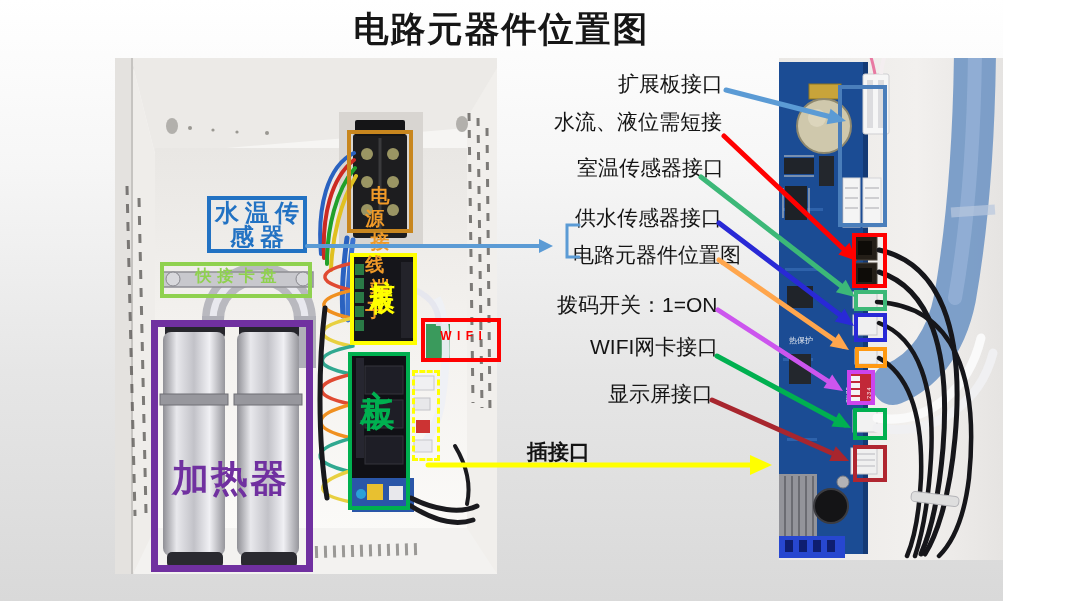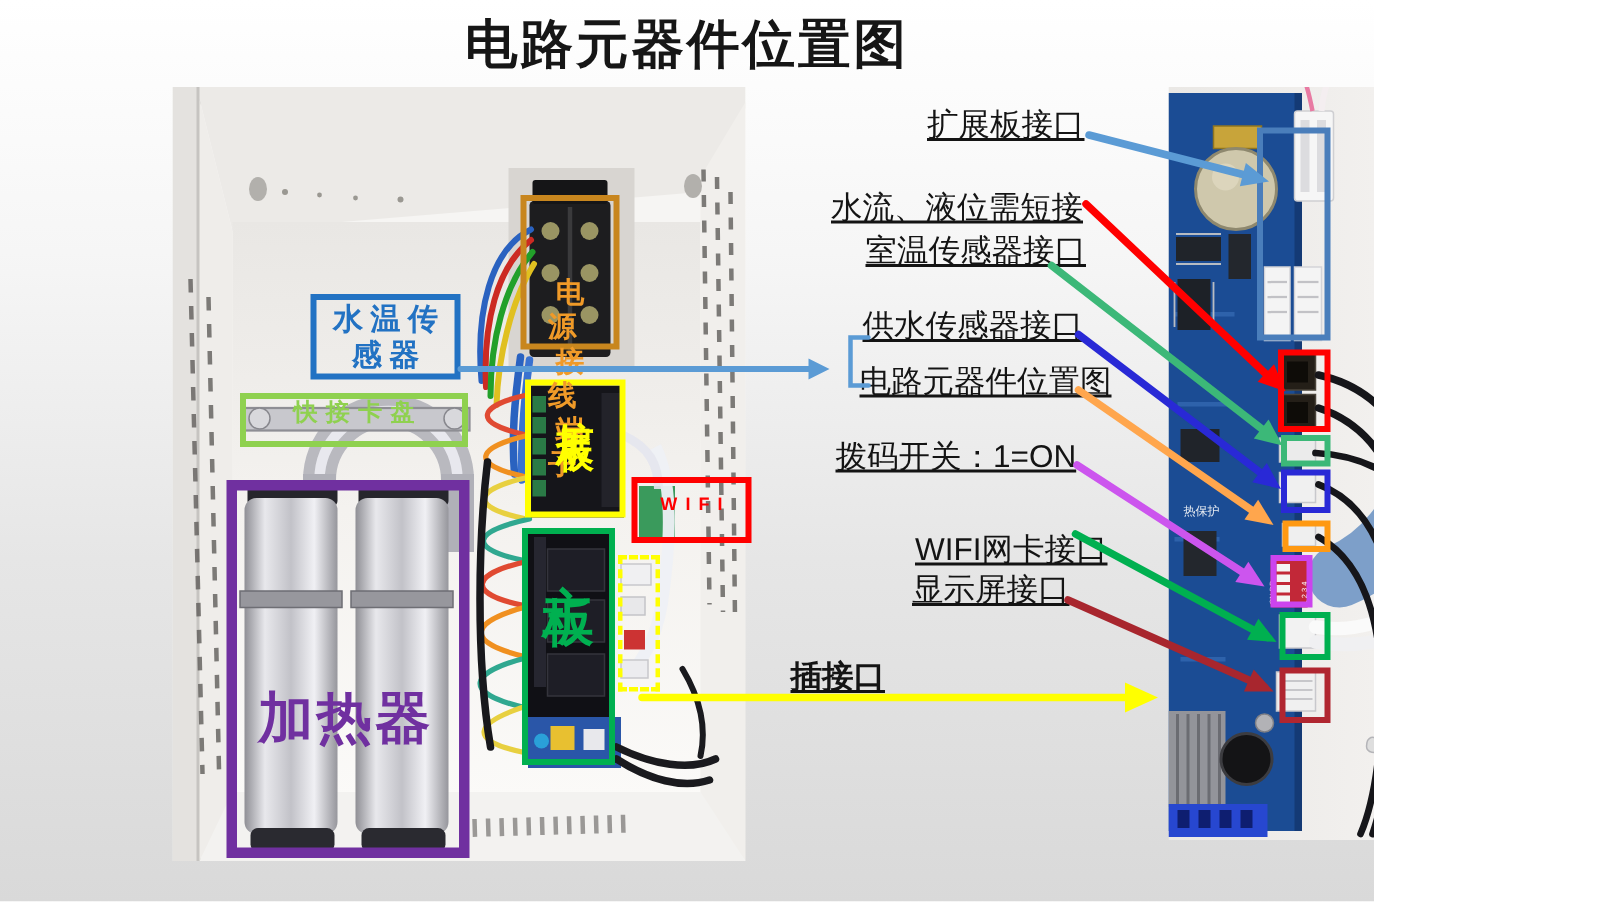--- a/index.html
+++ b/index.html
@@ -1,31 +1,31 @@
 <!DOCTYPE html>
 <html><head>
 <meta charset="utf-8">
 <style>
   html,body{margin:0;padding:0;}
   .stage{
-    position:relative;width:916px;height:601px;overflow:hidden;
+    position:relative;width:1003px;height:601px;overflow:hidden;
     background:linear-gradient(180deg,#ffffff 0%,#f6f6f6 28%,#e6e6e6 62%,#d9d9d9 100%);
     font-family:"Liberation Sans","DejaVu Sans",sans-serif;
   }
   .title{
     position:absolute;left:0;right:0;top:6px;text-align:center;
     font-size:35px;font-weight:700;color:#161616;letter-spacing:2px;
   }
   .photo{position:absolute;}
   .abox{position:absolute;border-style:solid;box-sizing:border-box;background:transparent;}
   .boxlabel{position:absolute;font-weight:700;line-height:1.15;}
   .boxlabel.center{text-align:center;}
   .vertical{writing-mode:vertical-rl;text-orientation:upright;}
   .callout-label{
-    position:absolute;font-size:21px;color:#141414;white-space:nowrap;line-height:1.0;text-decoration:underline;
+    position:absolute;font-size:21px;color:#141414;white-space:nowrap;line-height:1.0;
   }
   .callout-label.bold{font-weight:700;}
   .overlay{position:absolute;left:0;top:0;pointer-events:none;}
 </style>
 </head>
 <body>
 
 <div class="stage">
 
   <div class="title">电路元器件位置图</div>
@@ -317,37 +317,37 @@
   <div class="abox" style="left: 855px; top: 347px; width: 32px; height: 21px; border-width: 4px; border-color: rgb(255, 153, 18);"></div>
   <div class="abox" style="left: 847px; top: 370px; width: 28px; height: 35px; border-width: 4px; border-color: rgb(204, 68, 238);"></div>
   <div class="abox" style="left: 853px; top: 408px; width: 34px; height: 32px; border-width: 4px; border-color: rgb(0, 176, 80);"></div>
   <div class="abox" style="left: 853px; top: 445px; width: 34px; height: 37px; border-width: 4px; border-color: rgb(176, 38, 48);"></div>
 
   <div class="boxlabel center" style="left: 351px; top: 158px; width: 58px; font-size: 19px; line-height: 23px; letter-spacing: 0.55em; text-indent: 0.55em; color: rgb(240, 154, 40); margin-top: 26px;">
     <div>电源</div>
     <div>接线</div>
     <div>端子</div>
   </div>
-  <div class="boxlabel center" style="left: 207px; top: 201px; width: 100px; font-size: 20px; line-height: 24px; letter-spacing: 0.25em; text-indent: 0.25em; color: rgb(34, 114, 195);">
+  <div class="boxlabel center" style="left: 207px; top: 201px; width: 100px; font-size: 24px; line-height: 24px; letter-spacing: 0.25em; text-indent: 0.25em; color: rgb(34, 114, 195);">
     <div>水温传</div>
     <div>感器</div>
   </div>
   <div class="boxlabel center" style="left: 160px; top: 267px; width: 152px; font-size: 16px; letter-spacing: 0.35em; text-indent: 0.35em; color: rgb(143, 209, 79);">快接卡盘</div>
   <div class="boxlabel vertical" style="left: 368px; top: 260px; height: 82px; font-size: 25px; letter-spacing: 5px; color: rgb(255, 255, 0);">扩展板</div>
   <div class="boxlabel vertical" style="left: 358px; top: 362px; height: 90px; font-size: 34px; letter-spacing: 8px; color: rgb(0, 176, 80);">主板</div>
   <div class="boxlabel center" style="left: 421px; top: 330px; width: 80px; font-size: 12px; letter-spacing: 0.45em; text-indent: 0.45em; color: rgb(255, 0, 0);">WIFI</div>
   <div class="boxlabel" style="left: 172px; top: 458px; font-size: 37px; letter-spacing: 2px; color: rgb(112, 48, 160);">加热器</div>
 
   <div class="callout-label" style="left:618px;top:73px;">扩展板接口</div>
-  <div class="callout-label" style="left:554px;top:128px;">水流、液位需短接</div>
+  <div class="callout-label" style="left:554px;top:111px;">水流、液位需短接</div>
   <div class="callout-label" style="left:577px;top:157px;">室温传感器接口</div>
   <div class="callout-label" style="left:575px;top:207px;">供水传感器接口</div>
   <div class="callout-label" style="left:573px;top:244px;">电路元器件位置图</div>
   <div class="callout-label" style="left:557px;top:294px;">拨码开关：1=ON</div>
-  <div class="callout-label" style="left:590px;top:356px;margin-left:20px;">WIFI网卡接口</div>
+  <div class="callout-label" style="left:590px;top:336px;">WIFI网卡接口</div>
   <div class="callout-label" style="left:608px;top:383px;">显示屏接口</div>
   <div class="callout-label bold" style="left:527px;top:441px;">插接口</div>
 
   <svg class="overlay" width="1069" height="601" viewBox="0 0 1069 601">
     <g fill="none" stroke-linecap="round">
       <path stroke-width="5" d="M726 90 L839 119" stroke="#5b9bd5"></path>
       <path stroke-width="5" d="M724 136 L851 256" stroke="#ff0000"></path>
       <path stroke-width="5" d="M701 177 L849 292" stroke="#3cb878"></path>
       <path stroke-width="5" d="M719 223 L848 321" stroke="#2929d6"></path>
       <path stroke-width="5" d="M719 260 L843 346" stroke="#ffa64d"></path>

